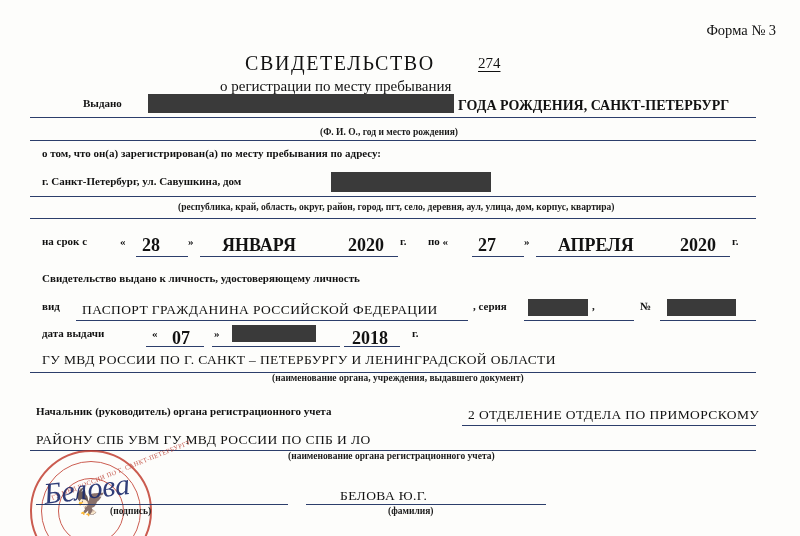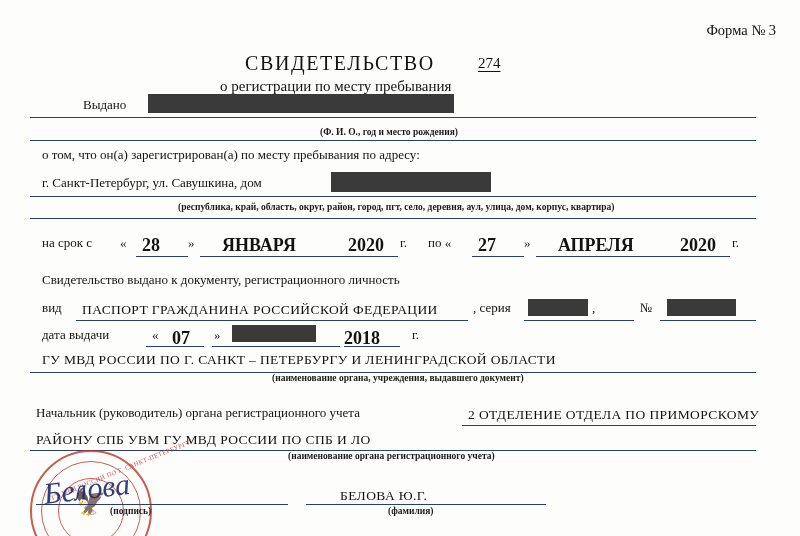--- a/index.html
+++ b/index.html
@@ -48,21 +48,21 @@
     letter-spacing: 1.6px;
   }
   .title-sub {
     font-size: 15px;
   }
   .num-274 {
     font-size: 15px;
     text-decoration: underline;
     text-underline-offset: 3px;
   }
-  .body-txt { font-size: 13px; }
+  .body-txt { font-size: 11px; font-weight: bold; }
   .mono-caps { font-size: 13.5px; letter-spacing: 0.4px; }
   .date-val { font-weight: bold; font-size: 18px; }
   .bold-s { font-weight: bold; }
   .stamp {
     position: absolute;
     width: 118px;
     height: 118px;
     left: 30px;
     top: 450px;
     border-radius: 50%;
@@ -122,20 +122,21 @@
   <div class="txt title-main" style="left:245px; top:52px;">СВИДЕТЕЛЬСТВО</div>
 
   <div class="txt num-274" style="left:478px; top:55px;">274</div>
 
   <div class="txt title-sub" style="left:220px; top:78px;">о регистрации по месту пребывания</div>
 
   <div class="txt body-txt" style="left:83px; top:97px;">Выдано</div>
 
   <div class="redact" style="left:148px; top:94px; width:306px; height:19px;"></div>
 
+  <div class="txt bold-s" style="left:458px; top:98px; font-size:14px;">ГОДА РОЖДЕНИЯ, САНКТ-ПЕТЕРБУРГ</div>
 
   <div class="rule" style="left:30px; top:117px; width:726px;"></div>
 
   <div class="rule" style="left:30px; top:140px; width:726px;"></div>
 
   <div class="caption" style="left:320px; top:127px;">(Ф. И. О., год и место рождения)</div>
 
   <div class="txt body-txt" style="left:42px; top:175px;">г. Санкт-Петербург, ул. Савушкина, дом</div>
 
   <div class="txt body-txt" style="left:42px; top:147px;">о том, что он(а) зарегистрирован(а) по месту пребывания по адресу:</div>
@@ -174,21 +175,21 @@
 
   <div class="txt body-txt" style="left:732px; top:235px;">г.</div>
 
   <div class="rule" style="left:136px; top:256px; width:52px;"></div>
   <div class="rule" style="left:200px; top:256px; width:146px;"></div>
   <div class="rule" style="left:342px; top:256px; width:56px;"></div>
   <div class="rule" style="left:472px; top:256px; width:52px;"></div>
   <div class="rule" style="left:536px; top:256px; width:142px;"></div>
   <div class="rule" style="left:674px; top:256px; width:56px;"></div>
 
-  <div class="txt body-txt" style="left:42px; top:272px;">Свидетельство выдано к документу, регистрационного личность</div>
+  <div class="txt body-txt" style="left:42px; top:272px;">Свидетельство выдано к личность, удостоверяющему личность</div>
 
   <div class="txt body-txt" style="left:42px; top:300px;">вид</div>
 
   <div class="txt mono-caps" style="left:82px; top:302px;">ПАСПОРТ ГРАЖДАНИНА РОССИЙСКОЙ ФЕДЕРАЦИИ</div>
 
   <div class="txt body-txt" style="left:473px; top:300px;">, серия</div>
 
   <div class="redact" style="left:528px; top:299px; width:60px; height:17px;"></div>
 
   <div class="txt body-txt" style="left:592px; top:300px;">,</div>
@@ -204,21 +205,21 @@
   <div class="txt body-txt" style="left:42px; top:327px;">дата выдачи</div>
 
   <div class="txt body-txt" style="left:152px; top:327px;">«</div>
 
   <div class="txt date-val" style="left:172px; top:328px;">07</div>
 
   <div class="txt body-txt" style="left:214px; top:327px;">»</div>
 
   <div class="redact" style="left:232px; top:325px; width:84px; height:17px;"></div>
 
-  <div class="txt date-val" style="left:344px; top:328px;">2018</div>
+  <div class="txt date-val" style="left:352px; top:328px;">2018</div>
 
   <div class="txt body-txt" style="left:412px; top:327px;">г.</div>
 
   <div class="rule" style="left:146px; top:346px; width:58px;"></div>
   <div class="rule" style="left:212px; top:346px; width:128px;"></div>
   <div class="rule" style="left:344px; top:346px; width:56px;"></div>
 
   <div class="txt mono-caps" style="left:42px; top:352px;">ГУ  МВД  РОССИИ  ПО  Г. САНКТ – ПЕТЕРБУРГУ  И  ЛЕНИНГРАДСКОЙ ОБЛАСТИ</div>
 
   <div class="rule" style="left:30px; top:372px; width:726px;"></div>

